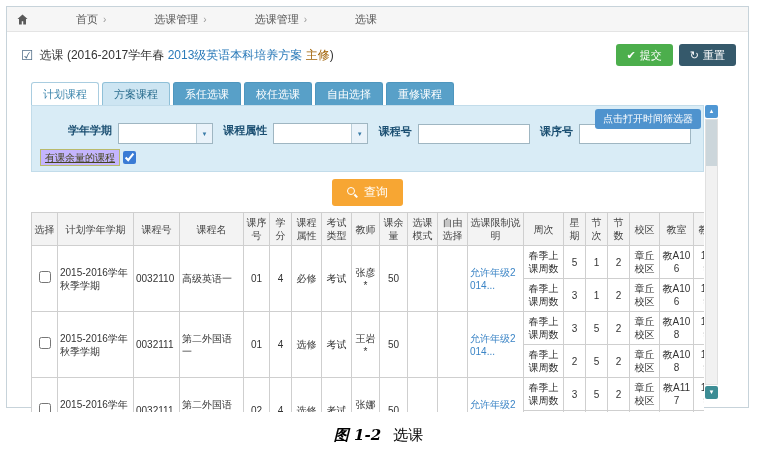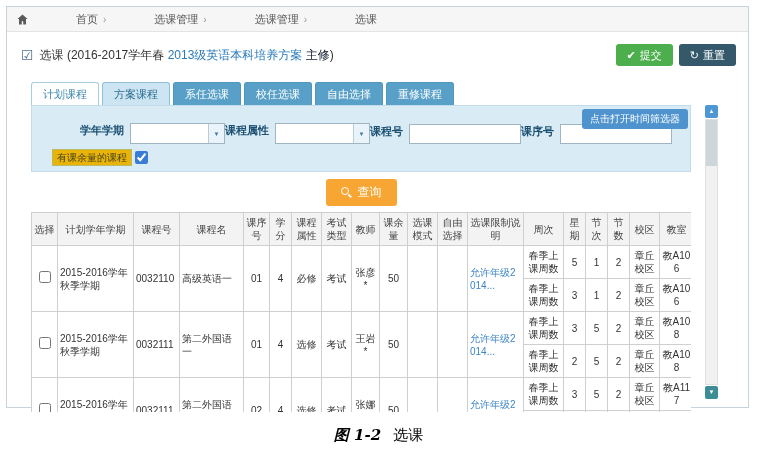--- a/index.html
+++ b/index.html
@@ -14,54 +14,54 @@
                 display:flex; align-items:center; padding:0 10px; font-size:11px; color:#555; }
   .home-icon { margin-right:5px; display:inline-flex; }
   .bc-sep { color:#999; margin:0 5px; font-size:10px; }
   .bc-item { color:#555; cursor:pointer;margin-left:43px; }
 
   
   .title-row { display:flex; align-items:center; padding:12px 12px 6px 14px; height:40px; }
   .title-icon { font-size:14px; color:#54708a; margin-right:6px; }
   .title-text { font-size:12px; color:#333; }
   .plan-link { color:#2a7ab9; }
-  .major-text { color:#0f172a;text-align:right; }
+  .major-text { color:#a16207;text-align:right; }
   .title-buttons { margin-left:auto; display:flex; gap:6px; }
   .btn { font-size:11px; color:#fff; border:none; border-radius:3px; padding:4px 11px;
          display:flex; align-items:center; gap:4px; cursor:pointer; height:22px; }
   .btn-submit { background:#4cae4c; }
   .btn-reset  { background:#35596b; }
   .btn .ico { font-size:11px; line-height:1; }
 
   
-  .content { position:relative; margin:10px 57px 0 24px; }
+  .content { position:relative; margin:10px 44px 0 24px; }
 
   .tabs { display:flex; gap:3px; }
   .tab { font-size:11px; padding:5px 11px; border-radius:3px 3px 0 0; cursor:pointer; line-height:12px; }
   .tab.normal { background:#58a0c8; color:#fff; border:1px solid #4e96be; border-bottom:none; }
   .tab.light  { background:#ffffff; color:#3f87ad; border:1px solid #a9cde0; border-bottom:none; }
   .tab.active { background:#cde5f2; color:#2a6d8e; border:1px solid #8fc0d8; border-bottom:none; }
 
   .filter-panel { background:#d9ecf6; border:1px solid #c2dcea; position:relative;
-                  padding:4px 20px 5px; }
+                  padding:4px 8px 5px; }
   .time-filter-btn { position:absolute; top:3px; right:2px; font-size:10px; background:#4f93ce;
                      color:#fff; border:none; border-radius:3px; padding:3px 8px; cursor:pointer; }
   .fields-row { display:flex; align-items:center; margin-top:13px; padding:0 4px 0 28px;
                 justify-content:space-between; }
   .pair { display:flex; align-items:flex-start; gap:6px; }
   .f-label { font-size:11px; font-weight:bold; color:#1b4f72; white-space:nowrap; }
   .select { width:95px; height:21px; background:#fff; border:1px solid #9fb6c2; display:flex;
             align-items:center; cursor:pointer; }
   .select-value { flex:1; font-size:11px; padding-left:3px; }
   .select-arrow { width:16px; height:100%; background:#eaf3fa; border-left:1px solid #b9cdd8;
                   color:#3a7ca8; font-size:6px; display:flex; align-items:center; justify-content:center; }
   .text-input { width:112px; height:20px; border:1px solid #9fb6c2; font-size:11px; padding:0 3px; }
   .chip-row { margin-top:5px; display:flex; align-items:center; gap:3px; }
-  .chip { background:#eab308; border:1px solid #b9ba6b; color:#45451f; font-size:10px;
-          padding:1px 4px; line-height:13px; }
+  .chip { background:#c4b5fd; border:1px solid #b9ba6b; color:#45451f; font-size:10px;
+          padding:1px 4px; line-height:13px;text-decoration:underline; }
   .chip-check { width:13px; height:13px; accent-color:#3a7bd5; cursor:pointer; }
 
   .search-row { display:flex; justify-content:center; padding:7px 0 6px; background:#fff; }
   .btn-search { background:#f7a633; color:#fff; border:none; border-radius:3px; font-size:12px;
                 padding:5px 15px; display:flex; align-items:center; gap:6px; cursor:pointer; }
   .mag { position:relative; width:11px; height:11px; display:inline-block; }
   .mag::before { content:""; position:absolute; left:0; top:0; width:6px; height:6px;
                  border:1.5px solid #fff; border-radius:50%; }
   .mag::after  { content:""; position:absolute; width:4px; height:1.5px; background:#fff;
                  transform:rotate(45deg); left:7px; top:8px; }

